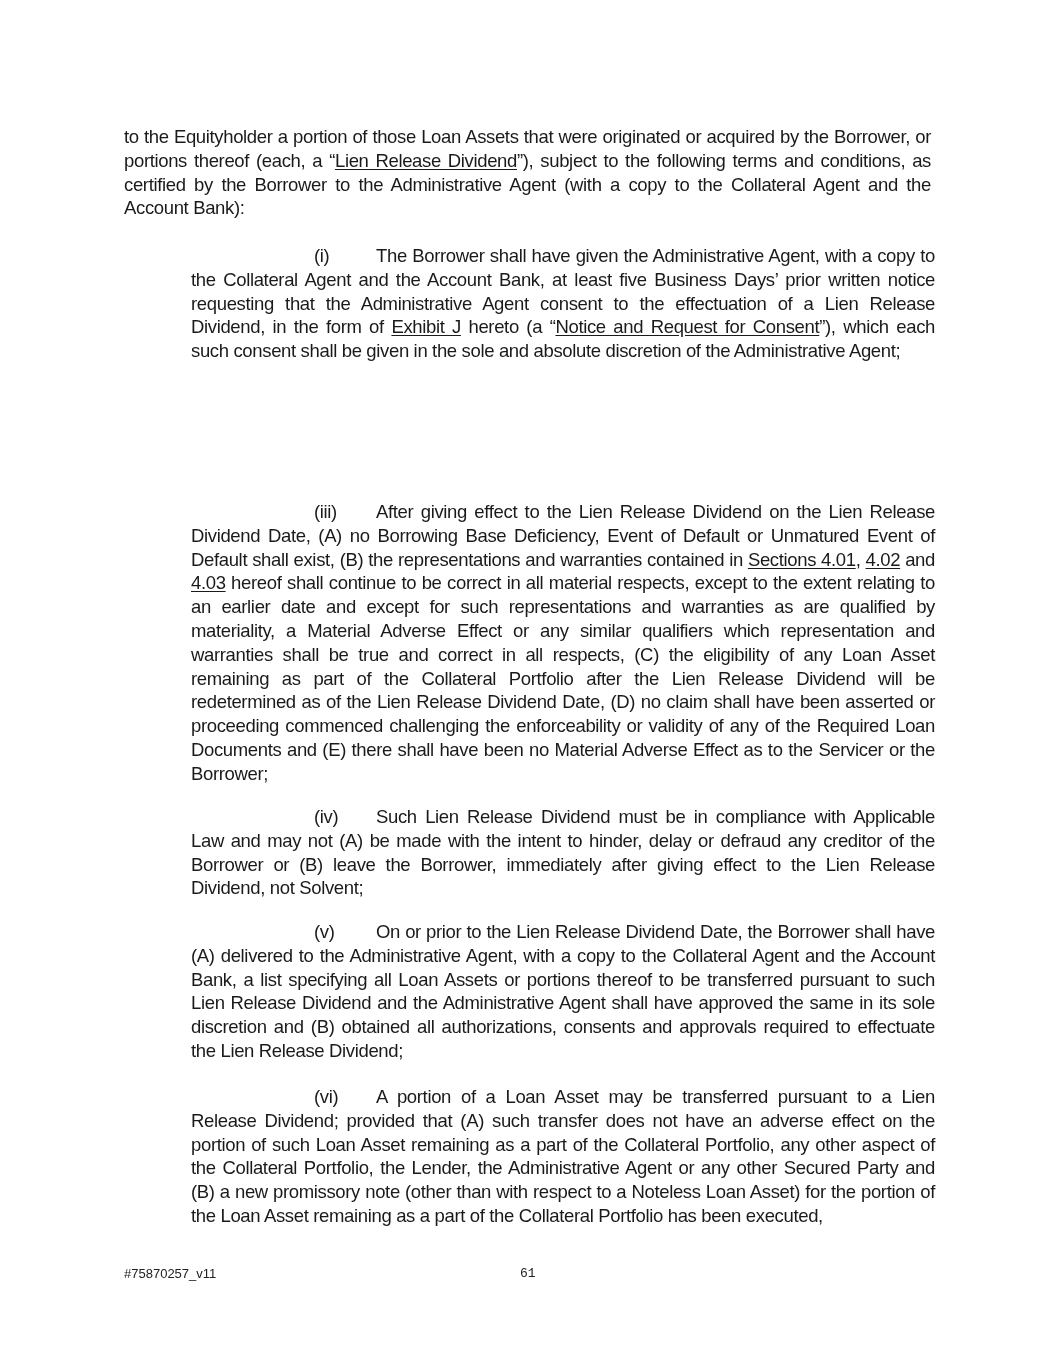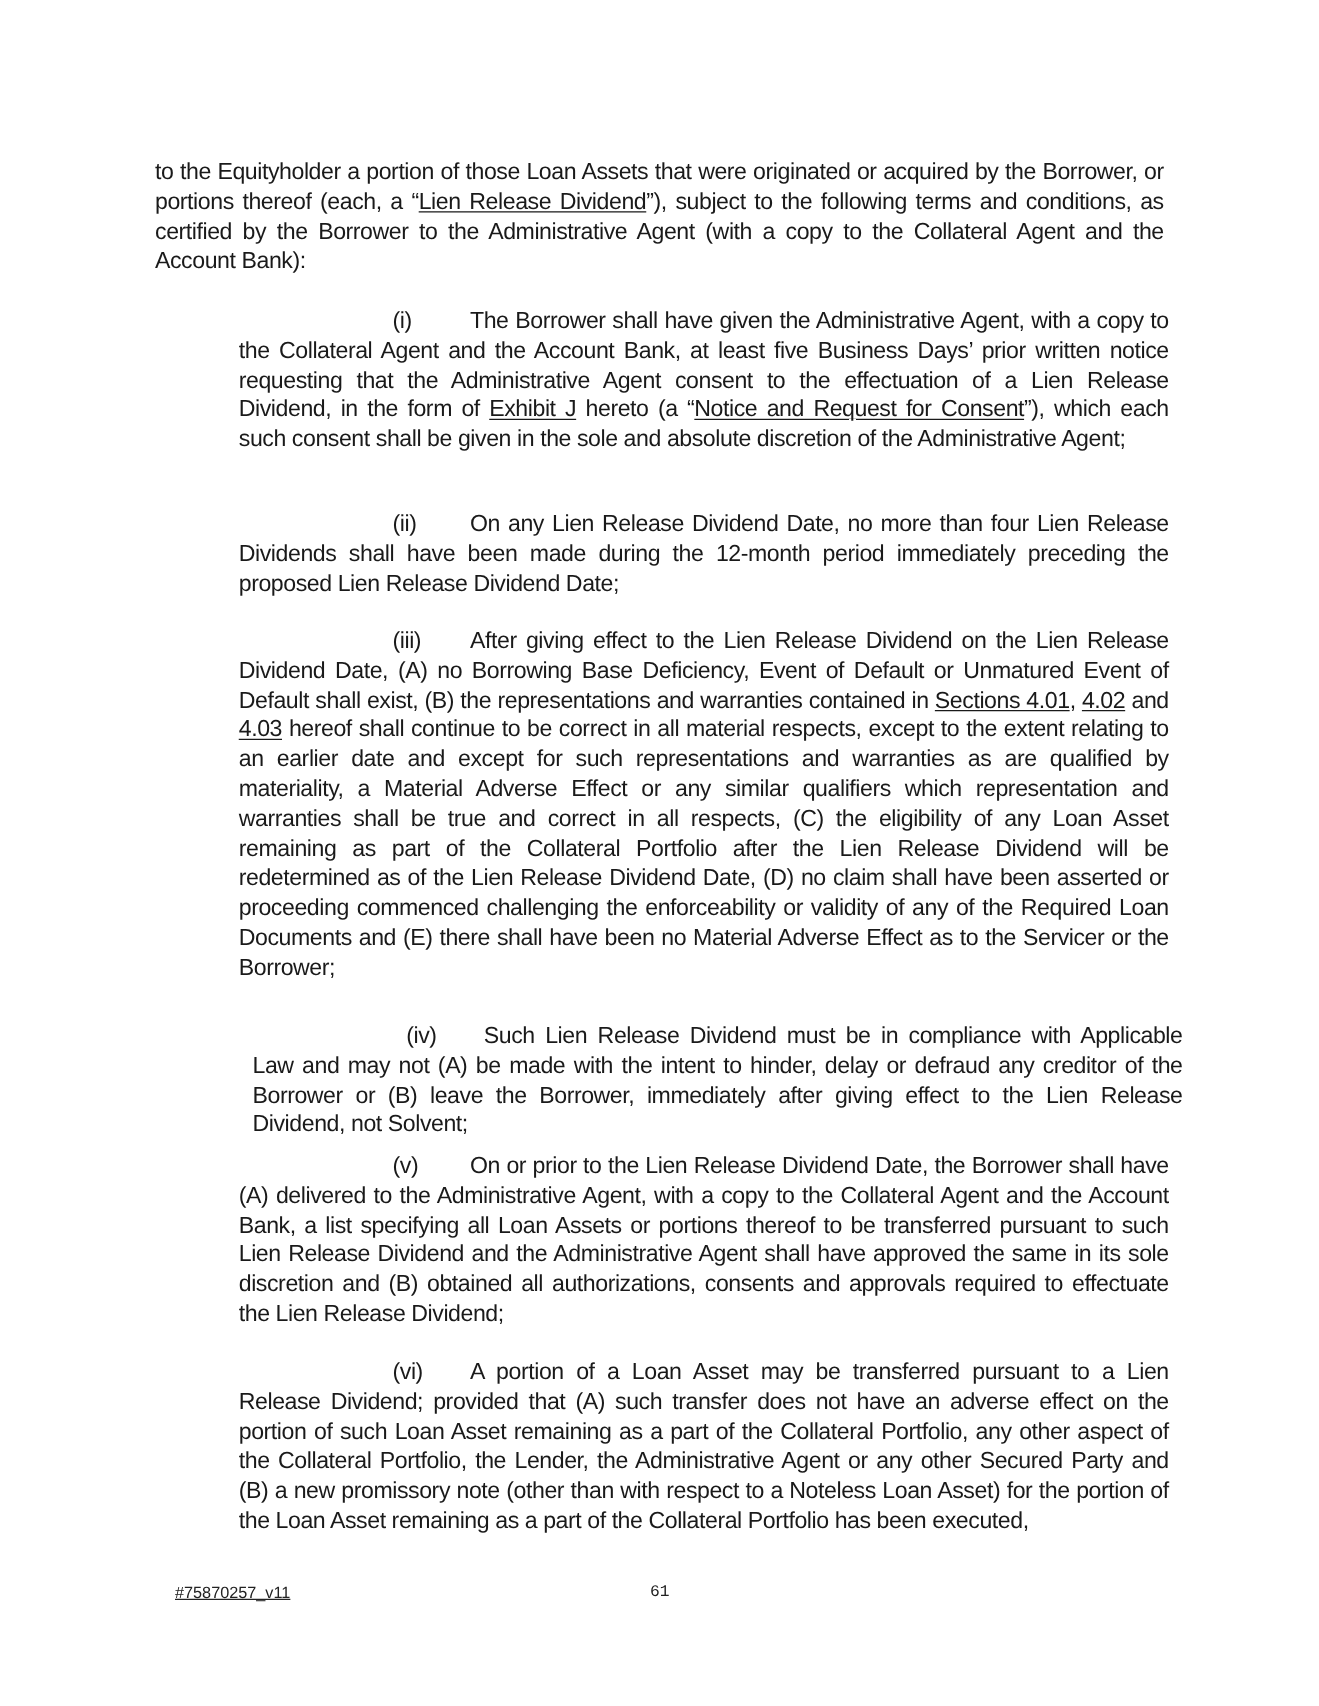--- a/index.html
+++ b/index.html
@@ -11,37 +11,36 @@
     }
     .text {
       font-size: 18.5px; line-height: 23.8px; text-align: justify;
       letter-spacing: -0.35px; word-spacing: 0px;
     }
     .intro { position: absolute; left: 124px; top: 125px; width: 807px; }
     .clause { position: absolute; left: 191px; width: 744px; }
     .clause .lbl { display: inline-block; width: 62px; margin-left: 123px; text-align: left; }
     .u { text-decoration: underline; text-underline-offset: 2px; }
     .footer { position: absolute; top: 1266px; font-size: 13px; color: #222; font-family: "Liberation Sans", sans-serif; }
-    .footer-id { left: 140px; text-decoration: underline; }
+    .footer-id { left: 124px; }
     .footer-page { left: 520px; font-family: Liberation Mono, monospace; }
   </style>
 </head>
 <body>
 
 <div class="page">
 
   <p class="text intro" style="margin:0;"><span>to the Equityholder a portion of those Loan Assets that were originated or acquired by the Borrower, or portions thereof (each, a “</span><span class="u">Lien Release Dividend</span><span>”), subject to the following terms and conditions, as certified by the Borrower to the Administrative Agent (with a copy to the Collateral Agent and the Account Bank):</span></p>
 
   <p class="text clause" style="margin:0; top:244px;"><span class="lbl">(i)</span><span>The Borrower shall have given the Administrative Agent, with a copy to the Collateral Agent and the Account Bank, at least five Business Days’ prior written notice requesting that the Administrative Agent consent to the effectuation of a Lien Release Dividend, in the form of </span><span class="u">Exhibit J</span><span> hereto (a “</span><span class="u">Notice and Request for Consent</span><span>”), which each such consent shall be given in the sole and absolute discretion of the Administrative Agent;</span></p>
 
-  <p class="text clause" style="margin:0; top:407px;"><span class="lbl">(ii)</span><span>On any Lien Release Dividend Date, no more than four Lien Release Dividends shall have been made during the 12-month period immediately preceding the proposed Lien Release Dividend Date;</span></p>
 
   <p class="text clause" style="margin:0; top:500px;"><span class="lbl">(iii)</span><span>After giving effect to the Lien Release Dividend on the Lien Release Dividend Date, (A) no Borrowing Base Deficiency, Event of Default or Unmatured Event of Default shall exist, (B) the representations and warranties contained in </span><span class="u">Sections 4.01</span><span>, </span><span class="u">4.02</span><span> and </span><span class="u">4.03</span><span> hereof shall continue to be correct in all material respects, except to the extent relating to an earlier date and except for such representations and warranties as are qualified by materiality, a Material Adverse Effect or any similar qualifiers which representation and warranties shall be true and correct in all respects, (C) the eligibility of any Loan Asset remaining as part of the Collateral Portfolio after the Lien Release Dividend will be redetermined as of the Lien Release Dividend Date, (D) no claim shall have been asserted or proceeding commenced challenging the enforceability or validity of any of the Required Loan Documents and (E) there shall have been no Material Adverse Effect as to the Servicer or the Borrower;</span></p>
 
-  <p class="text clause" style="margin:11px; top:805px;"><span class="lbl">(iv)</span><span>Such Lien Release Dividend must be in compliance with Applicable Law and may not (A) be made with the intent to hinder, delay or defraud any creditor of the Borrower or (B) leave the Borrower, immediately after giving effect to the Lien Release Dividend, not Solvent;</span></p>
+  <p class="text clause" style="margin:0; top:805px;"><span class="lbl">(iv)</span><span>Such Lien Release Dividend must be in compliance with Applicable Law and may not (A) be made with the intent to hinder, delay or defraud any creditor of the Borrower or (B) leave the Borrower, immediately after giving effect to the Lien Release Dividend, not Solvent;</span></p>
 
   <p class="text clause" style="margin:0; top:920px;"><span class="lbl">(v)</span><span>On or prior to the Lien Release Dividend Date, the Borrower shall have (A) delivered to the Administrative Agent, with a copy to the Collateral Agent and the Account Bank, a list specifying all Loan Assets or portions thereof to be transferred pursuant to such Lien Release Dividend and the Administrative Agent shall have approved the same in its sole discretion and (B) obtained all authorizations, consents and approvals required to effectuate the Lien Release Dividend;</span></p>
 
   <p class="text clause" style="margin:0; top:1085px;"><span class="lbl">(vi)</span><span>A portion of a Loan Asset may be transferred pursuant to a Lien Release Dividend; provided that (A) such transfer does not have an adverse effect on the portion of such Loan Asset remaining as a part of the Collateral Portfolio, any other aspect of the Collateral Portfolio, the Lender, the Administrative Agent or any other Secured Party and (B) a new promissory note (other than with respect to a Noteless Loan Asset) for the portion of the Loan Asset remaining as a part of the Collateral Portfolio has been executed,</span></p>
 
   <div class="footer footer-id">#75870257_v11</div>
   <div class="footer footer-page">61</div>
 </div>
 
 </body></html>

